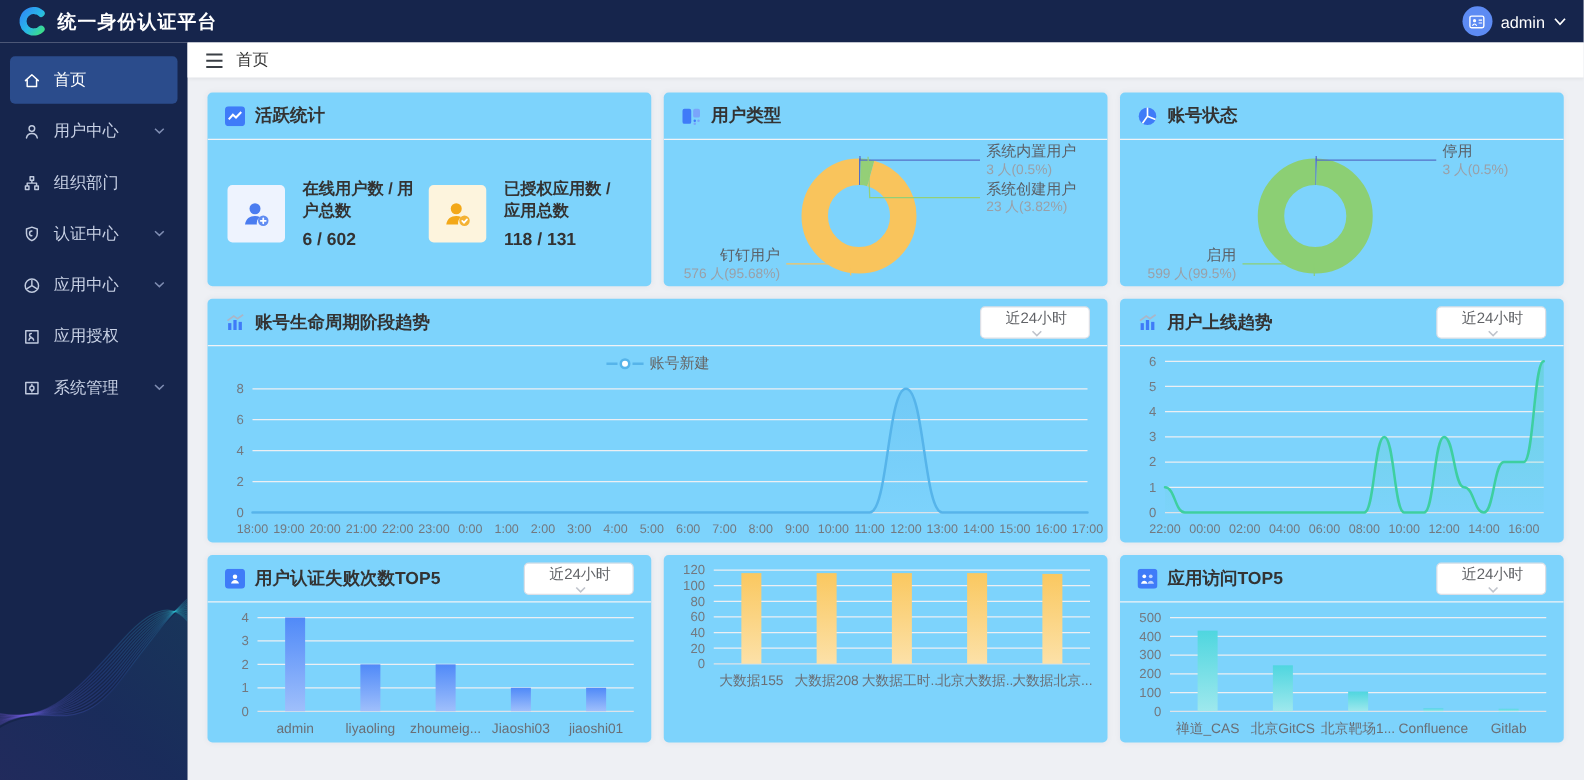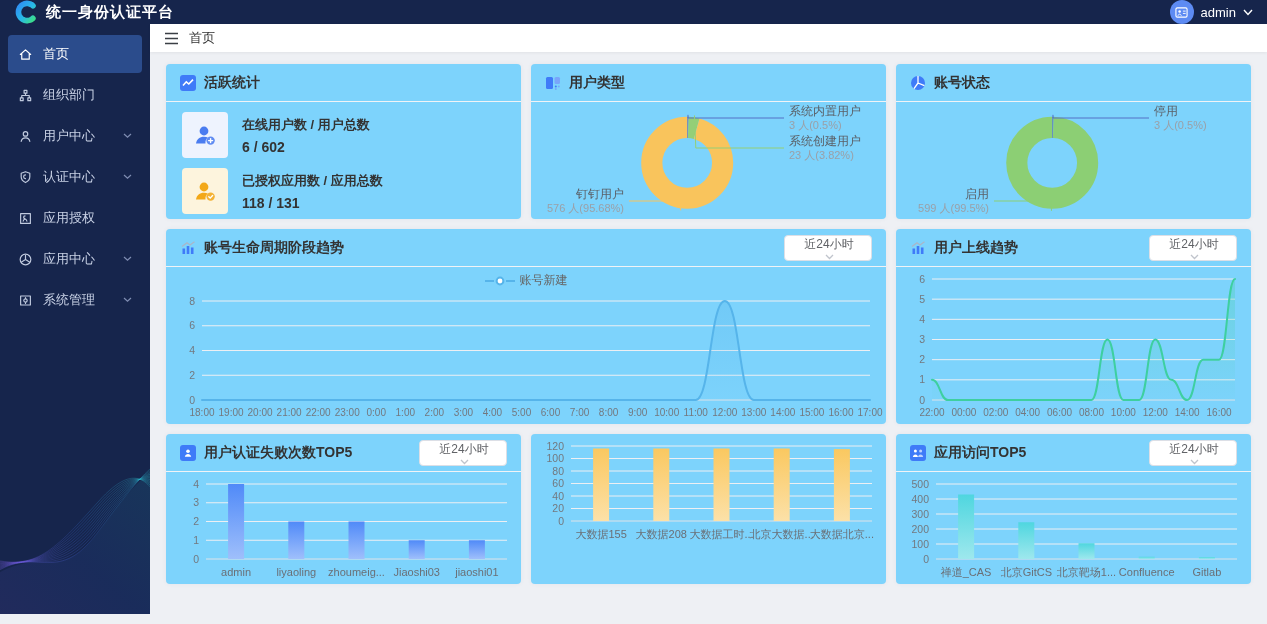--- a/index.html
+++ b/index.html
@@ -1,19 +1,19 @@
 <!DOCTYPE html>
 <html><head>
 <meta charset="utf-8">
 <style>
   * { box-sizing: border-box; margin: 0; padding: 0; }
   html,body { width:1267px; height:624px; overflow:hidden; font-family:"Liberation Sans","DejaVu Sans",sans-serif; background:#eef0f4; }
 
   
-  .header { height:24px; background:#16254c; display:flex; align-items:center; padding:0 14px; color:#fff; }
+  .header { height:34px; background:#16254c; display:flex; align-items:center; padding:0 14px; color:#fff; }
   .logo { width:24px; height:24px; margin-right:8px; flex:0 0 auto; }
   .app-title { font-size:15px; font-weight:bold; letter-spacing:1px; }
   .user-menu { margin-left:auto; display:flex; align-items:center; gap:7px; cursor:pointer; }
   .avatar { width:24px; height:24px; border-radius:50%; background:#5d8bf3; display:flex; align-items:center; justify-content:center; }
   .user-name { font-size:13px; color:#fff; }
 
   
   .layout { display:flex; height:590px; }
   .sidebar { width:150px; background:#16254c; position:relative; overflow:hidden; flex:0 0 auto; }
   .side-nav { padding-top:8px; position:relative; z-index:2; }
@@ -33,21 +33,21 @@
   .card { background:#7dd3fc; border-radius:4px; box-shadow:0 0 5px rgba(31,45,77,.05); display:flex; flex-direction:column; overflow:hidden; }
   .card.wide { grid-column:span 2; }
   .card-header { height:38px; flex:0 0 auto; display:flex; align-items:center; gap:8px; padding:0 14px; border-bottom:1px solid #f1f3f6; }
   .card-title { font-size:14px; font-weight:bold; color:#333; }
   .card-body { flex:1; position:relative; min-height:0; }
 
   .select { margin-left:auto; height:26px; min-width:88px; border:1px solid #dcdfe6; border-radius:4px; display:flex; align-items:center; justify-content:space-between; padding:0 8px 0 10px; cursor:pointer; background:#fff;flex-direction:column; }
   .select span { font-size:12px; color:#606266; }
 
   
-  .stats-rows { padding:10px 16px; display:flex; flex-direction:column; gap:10px; height:100%; justify-content:space-between; }
+  .stats-rows { padding:10px 16px; display:flex; flex-direction:row; gap:10px; height:100%; justify-content:center; }
   .stat-row { display:flex; align-items:center; gap:14px; }
   .stat-tile { width:46px; height:46px; border-radius:4px; display:flex; align-items:center; justify-content:center; flex:0 0 auto; }
   .stat-label { font-size:13px; color:#333; font-weight:bold; }
   .stat-value { font-size:14px; color:#333; font-weight:bold; margin-top:5px; }
 
   .legend { position:absolute; top:5px; left:0; right:0; display:flex; justify-content:center; align-items:center; gap:5px; z-index:2; }
   .legend .txt { font-size:12px; color:#666; }
   .chart-box { position:absolute; inset:0; }
   svg text { font-family:"Liberation Sans","DejaVu Sans",sans-serif; }
 </style>
@@ -86,56 +86,56 @@
   <aside class="sidebar">
     <nav class="side-nav" id="side-nav">
         <div class="side-item active">
           <svg width="15" height="15" viewBox="0 0 16 16">
             <path d="M2.5 8 8 3l5.5 5M4 7.2V13h8V7.2" fill="none" stroke="#fff" stroke-width="1.25" stroke-linejoin="round" stroke-linecap="round"></path>
           </svg>
           <span class="lbl">首页</span>
         </div>
         <div class="side-item">
           <svg width="15" height="15" viewBox="0 0 16 16">
-            <path d="M6.5 2.5h3v3h-3zM2.5 10.5h3v3h-3zM10.5 10.5h3v3h-3zM8 5.5V8M4 10.5V8h8v2.5" fill="none" stroke="#c0cade" stroke-width="1.25" stroke-linejoin="round" stroke-linecap="round"></path>
-          </svg>
-          <span class="lbl">组织部门</span>
-        </div>
-        <div class="side-item">
-          <svg width="15" height="15" viewBox="0 0 16 16">
             <path d="M8 2.8a2.4 2.4 0 1 0 0 4.8 2.4 2.4 0 0 0 0-4.8zM3.4 13.2c.5-2.6 2.1-3.8 4.6-3.8s4.1 1.2 4.6 3.8" fill="none" stroke="#c0cade" stroke-width="1.25" stroke-linejoin="round" stroke-linecap="round"></path>
           </svg>
           <span class="lbl">用户中心</span>
           <svg width="9" height="6" viewBox="0 0 9 6">
             <polyline points="1,1 4.5,4.3 8,1" fill="none" stroke="#7f8db2" stroke-width="1.2"></polyline>
           </svg>
         </div>
         <div class="side-item">
           <svg width="15" height="15" viewBox="0 0 16 16">
+            <path d="M6.5 2.5h3v3h-3zM2.5 10.5h3v3h-3zM10.5 10.5h3v3h-3zM8 5.5V8M4 10.5V8h8v2.5" fill="none" stroke="#c0cade" stroke-width="1.25" stroke-linejoin="round" stroke-linecap="round"></path>
+          </svg>
+          <span class="lbl">组织部门</span>
+        </div>
+        <div class="side-item">
+          <svg width="15" height="15" viewBox="0 0 16 16">
             <path d="M8 1.8l4.6 1.6v3.8c0 3-1.9 4.9-4.6 6.2-2.7-1.3-4.6-3.2-4.6-6.2V3.4zM8 5.2a2 2 0 1 0 0 4" fill="none" stroke="#c0cade" stroke-width="1.25" stroke-linejoin="round" stroke-linecap="round"></path>
           </svg>
           <span class="lbl">认证中心</span>
           <svg width="9" height="6" viewBox="0 0 9 6">
             <polyline points="1,1 4.5,4.3 8,1" fill="none" stroke="#7f8db2" stroke-width="1.2"></polyline>
           </svg>
         </div>
         <div class="side-item">
           <svg width="15" height="15" viewBox="0 0 16 16">
-            <path d="M2.8 2.8h10.4v10.4H2.8zM5.5 10.8c.3-1.4 1.1-2 2-2s1.7.6 2 2M7.5 5.2a1.5 1.5 0 1 0 0 3" fill="none" stroke="#c0cade" stroke-width="1.25" stroke-linejoin="round" stroke-linecap="round"></path>
-          </svg>
-          <span class="lbl">应用授权</span>
-        </div>
-        <div class="side-item">
-          <svg width="15" height="15" viewBox="0 0 16 16">
             <path d="M8 2.3a5.7 5.7 0 1 0 0 11.4 5.7 5.7 0 0 0 0-11.4zM8 8V3.6M8 8l-3.8 2.3M8 8l3.8 2.3" fill="none" stroke="#c0cade" stroke-width="1.25" stroke-linejoin="round" stroke-linecap="round"></path>
           </svg>
           <span class="lbl">应用中心</span>
           <svg width="9" height="6" viewBox="0 0 9 6">
             <polyline points="1,1 4.5,4.3 8,1" fill="none" stroke="#7f8db2" stroke-width="1.2"></polyline>
           </svg>
+        </div>
+        <div class="side-item">
+          <svg width="15" height="15" viewBox="0 0 16 16">
+            <path d="M2.8 2.8h10.4v10.4H2.8zM5.5 10.8c.3-1.4 1.1-2 2-2s1.7.6 2 2M7.5 5.2a1.5 1.5 0 1 0 0 3" fill="none" stroke="#c0cade" stroke-width="1.25" stroke-linejoin="round" stroke-linecap="round"></path>
+          </svg>
+          <span class="lbl">应用授权</span>
         </div>
         <div class="side-item">
           <svg width="15" height="15" viewBox="0 0 16 16">
             <path d="M2.8 3.2h10.4v9.6H2.8zM8 6.2a1.8 1.8 0 1 0 0 3.6 1.8 1.8 0 0 0 0-3.6zM8 4.8v1M8 10.2v1" fill="none" stroke="#c0cade" stroke-width="1.25" stroke-linejoin="round" stroke-linecap="round"></path>
           </svg>
           <span class="lbl">系统管理</span>
           <svg width="9" height="6" viewBox="0 0 9 6">
             <polyline points="1,1 4.5,4.3 8,1" fill="none" stroke="#7f8db2" stroke-width="1.2"></polyline>
           </svg>
         </div>

